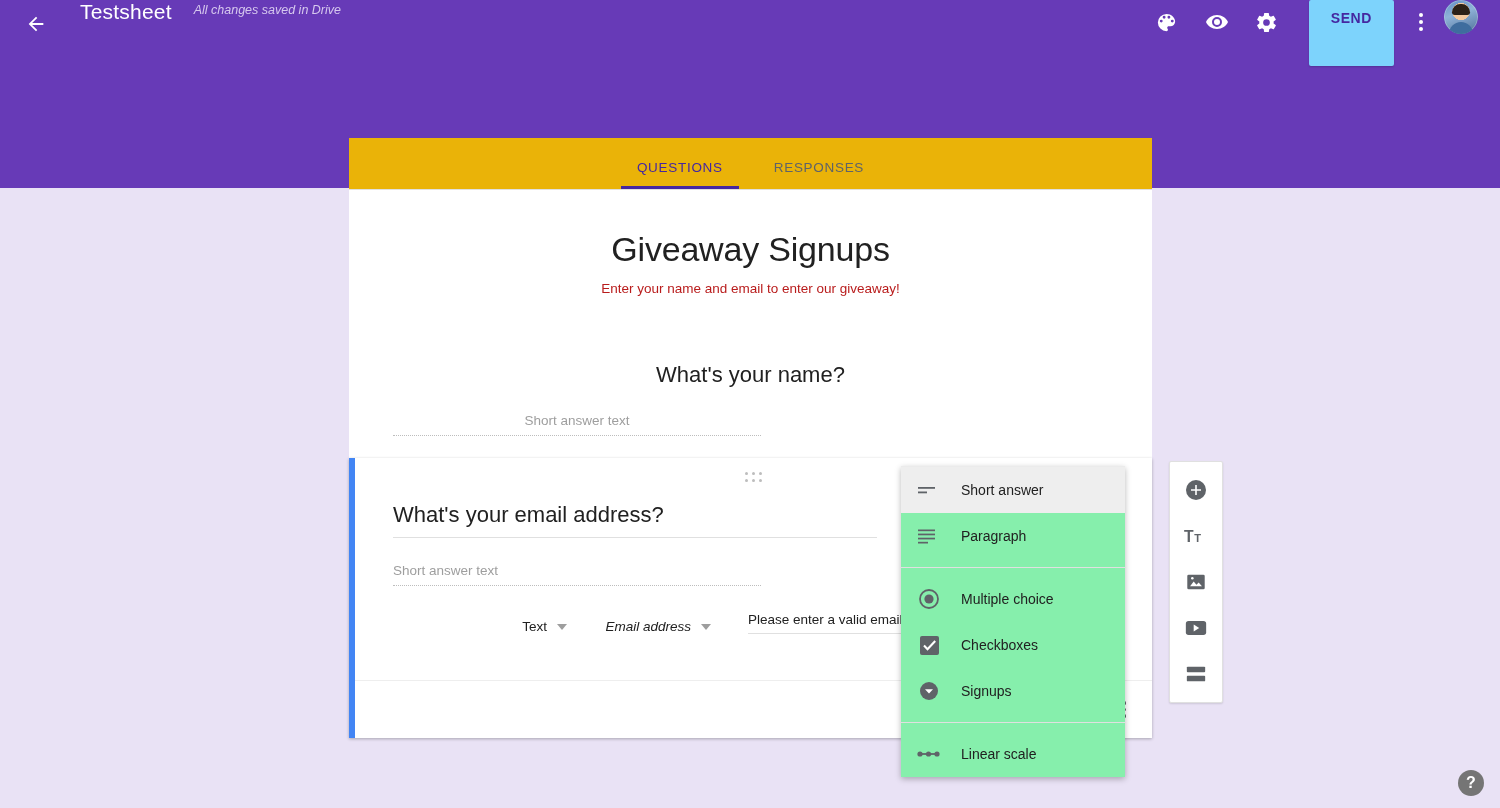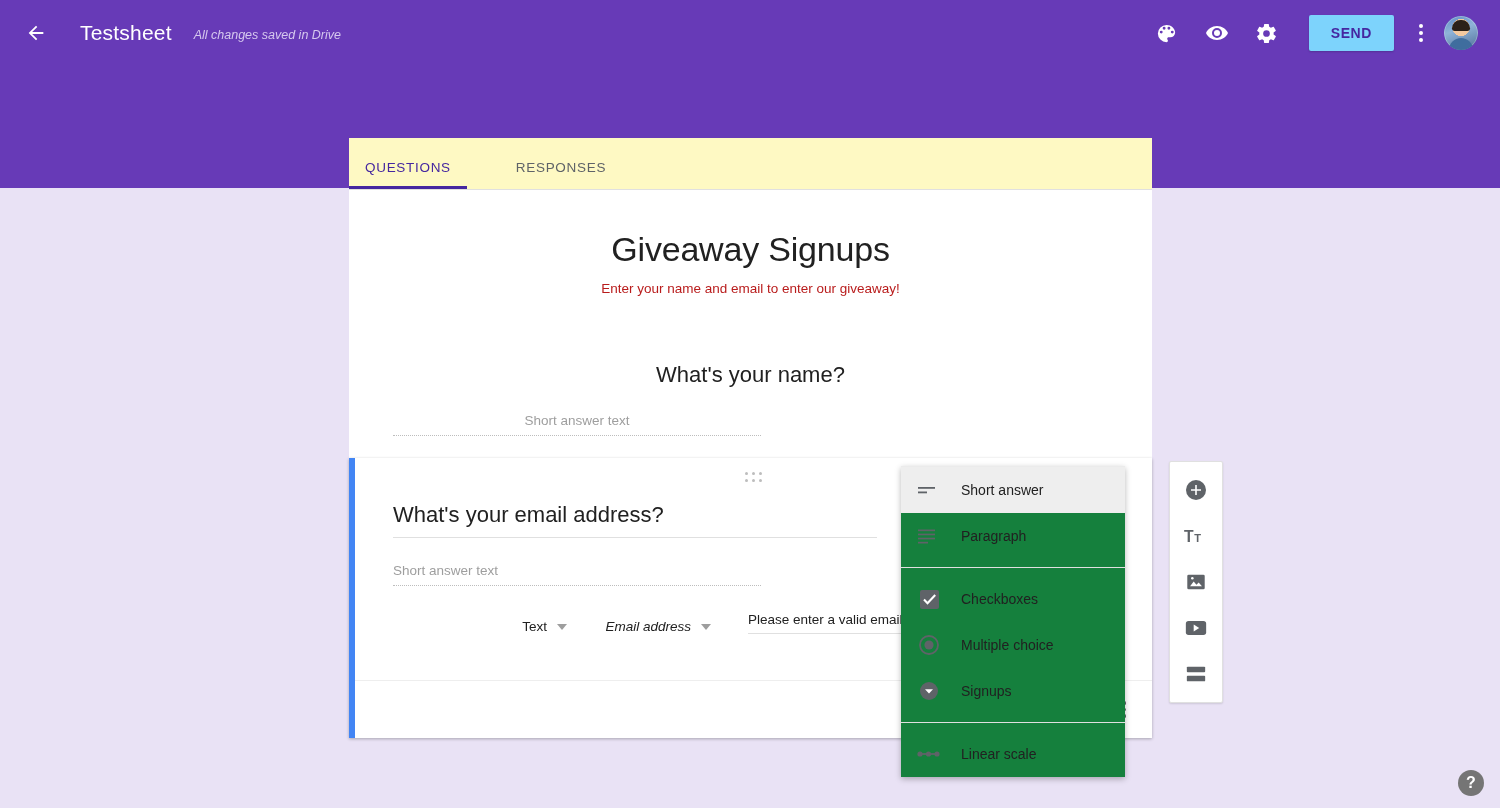--- a/index.html
+++ b/index.html
@@ -10,21 +10,21 @@
   }
   body { background: #e9e2f5; position: relative; }
 
   
   .topbar {
     position: absolute; left: 0; top: 0; width: 1500px; height: 188px;
     background: #673ab7;
   }
   .topbar-row {
     position: absolute; left: 0; top: 0; width: 1500px; height: 66px;
-    display: flex; align-items: center;
+    display: flex; 
   }
   .back-btn {
     width: 48px; height: 48px; margin-left: 12px;
     display: flex; align-items: center; justify-content: center;
     border-radius: 50%; cursor: pointer;
   }
   .doc-title {
     color: #fff; font-size: 21px; font-weight: 400;
     margin-left: 20px; letter-spacing: .2px;
   }
@@ -64,22 +64,22 @@
   .avatar::after {
     content:''; position:absolute; left:5px; bottom:0; width:24px; height:12px;
     background:#3f6d9e; border-radius: 12px 12px 0 0;
   }
 
   
   .form-col {
     position: absolute; left: 349px; top: 138px; width: 803px;
   }
   .tabs {
-    background: #fef9c3; height: 52px; display: flex;
-    align-items: flex-end; justify-content: flex-start; gap: 33px;
+    background: #eab308; height: 52px; display: flex;
+    align-items: flex-end; justify-content: center; gap: 19px;
     border-bottom: 1px solid #e0e0e0;
   }
   .tab {
     font-size: 13.5px; letter-spacing: .7px; color: #5f6368;
     padding: 0 16px 14px 16px; cursor: pointer; position: relative;
   }
   .tab.active { color: #4527a0; }
   .tab.active::after {
     content: ''; position: absolute; left: 0; right: 0; bottom: 0;
     height: 3px; background: #4527a0;
@@ -167,21 +167,21 @@
     background: #fff; border: 1px solid #e0e0e0; border-radius: 2px;
     box-shadow: 0 1px 2px rgba(0,0,0,.12);
     padding: 14px 0 14px 0;
     display: flex; flex-direction: column; align-items: center; gap: 18px;
   }
   .side-tool { width: 28px; height: 28px; display: flex; align-items: center; justify-content: center; cursor: pointer; }
 
   
   .menu {
     position: absolute; left: 901px; top: 466px; width: 224px;
-    background: #15803d; box-shadow: 0 2px 6px rgba(0,0,0,.28);
+    background: #86efac; box-shadow: 0 2px 6px rgba(0,0,0,.28);
     border-top: 1px solid #ebebeb;
     overflow: hidden;
   }
   .menu-item {
     display: flex; align-items: center; height: 46px;
     padding-left: 14px; font-size: 14px; color: #212121; cursor: pointer;
   }
   .menu-item.sel-item { background: #eeeeee; }
   .menu-ico { width: 28px; margin-right: 18px; display: flex; align-items: center; justify-content: center; }
   .menu-sep { height: 1px; background: #e0e0e0; margin: 8px 0; }
@@ -357,36 +357,36 @@
         <rect x="0" y="13.8" width="10" height="1.7" fill="#5f6368"></rect>
       </svg>
     </span>
     <span>Paragraph</span>
   </div>
 
   <div class="menu-sep"></div>
 
   <div class="menu-item">
     <span class="menu-ico">
+      <svg width="22" height="22" viewBox="0 0 22 22">
+        <circle cx="11" cy="11" r="9" fill="none" stroke="#5f6368" stroke-width="1.8"></circle>
+        <circle cx="11" cy="11" r="4.6" fill="#5f6368"></circle>
+      </svg>
+    </span>
+    <span>Multiple choice</span>
+  </div>
+
+  <div class="menu-item">
+    <span class="menu-ico">
       <svg width="21" height="21" viewBox="0 0 21 21">
         <rect x="1" y="1" width="19" height="19" rx="2" fill="#5f6368"></rect>
         <path d="M5 10.6l3.5 3.6L16.2 6" fill="none" stroke="#ffffff" stroke-width="2.1"></path>
       </svg>
     </span>
     <span>Checkboxes</span>
-  </div>
-
-  <div class="menu-item">
-    <span class="menu-ico">
-      <svg width="22" height="22" viewBox="0 0 22 22">
-        <circle cx="11" cy="11" r="9" fill="none" stroke="#5f6368" stroke-width="1.8"></circle>
-        <circle cx="11" cy="11" r="4.6" fill="#5f6368"></circle>
-      </svg>
-    </span>
-    <span>Multiple choice</span>
   </div>
 
   <div class="menu-item">
     <span class="menu-ico">
       <svg width="22" height="22" viewBox="0 0 22 22">
         <circle cx="11" cy="11" r="9" fill="#5f6368"></circle>
         <path d="M7 9.2l4 4.2 4-4.2z" fill="#ffffff"></path>
       </svg>
     </span>
     <span>Signups</span>

